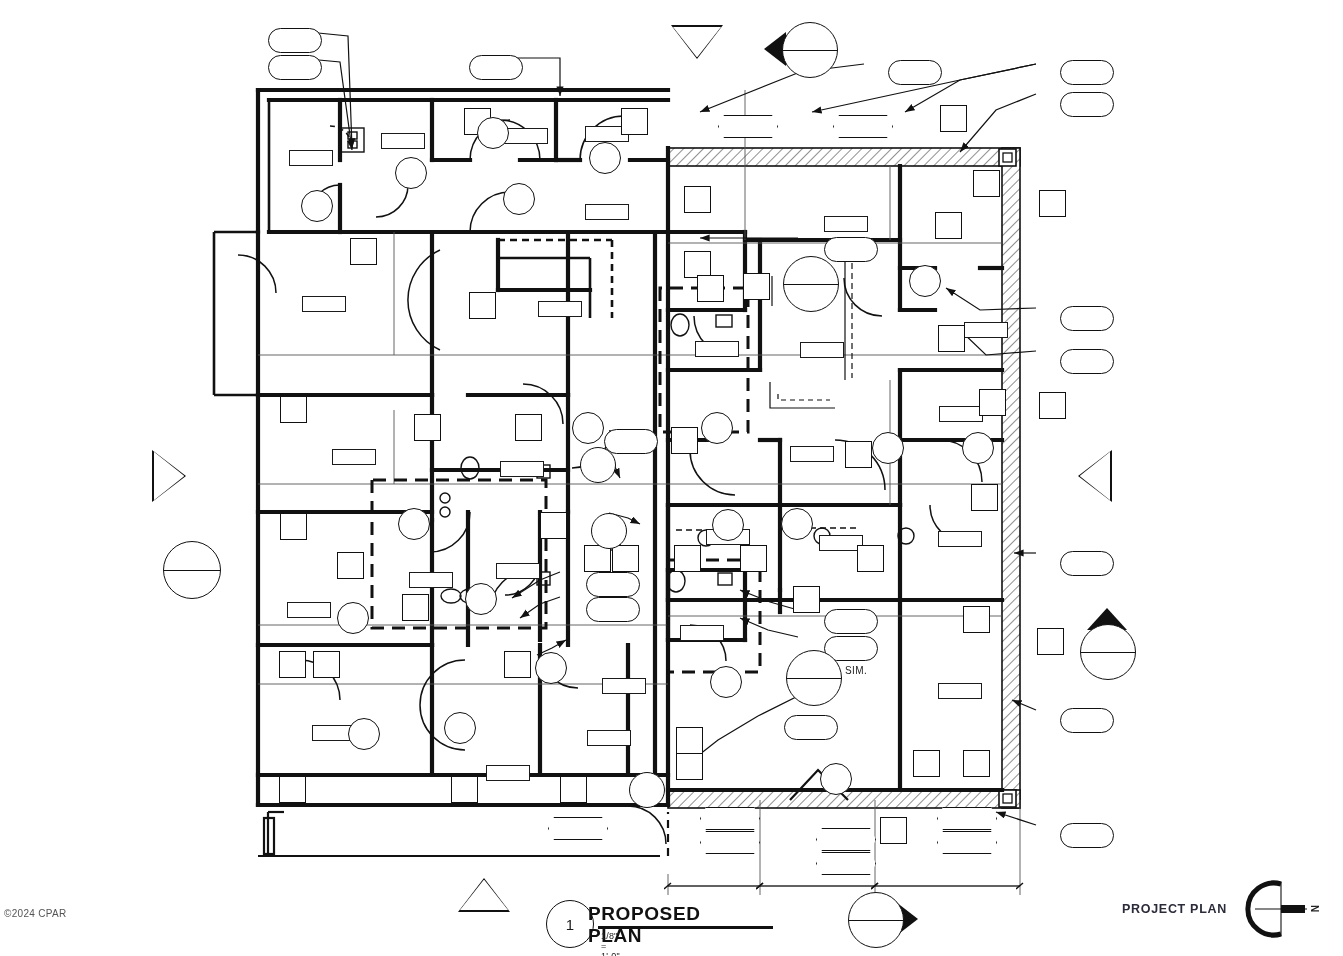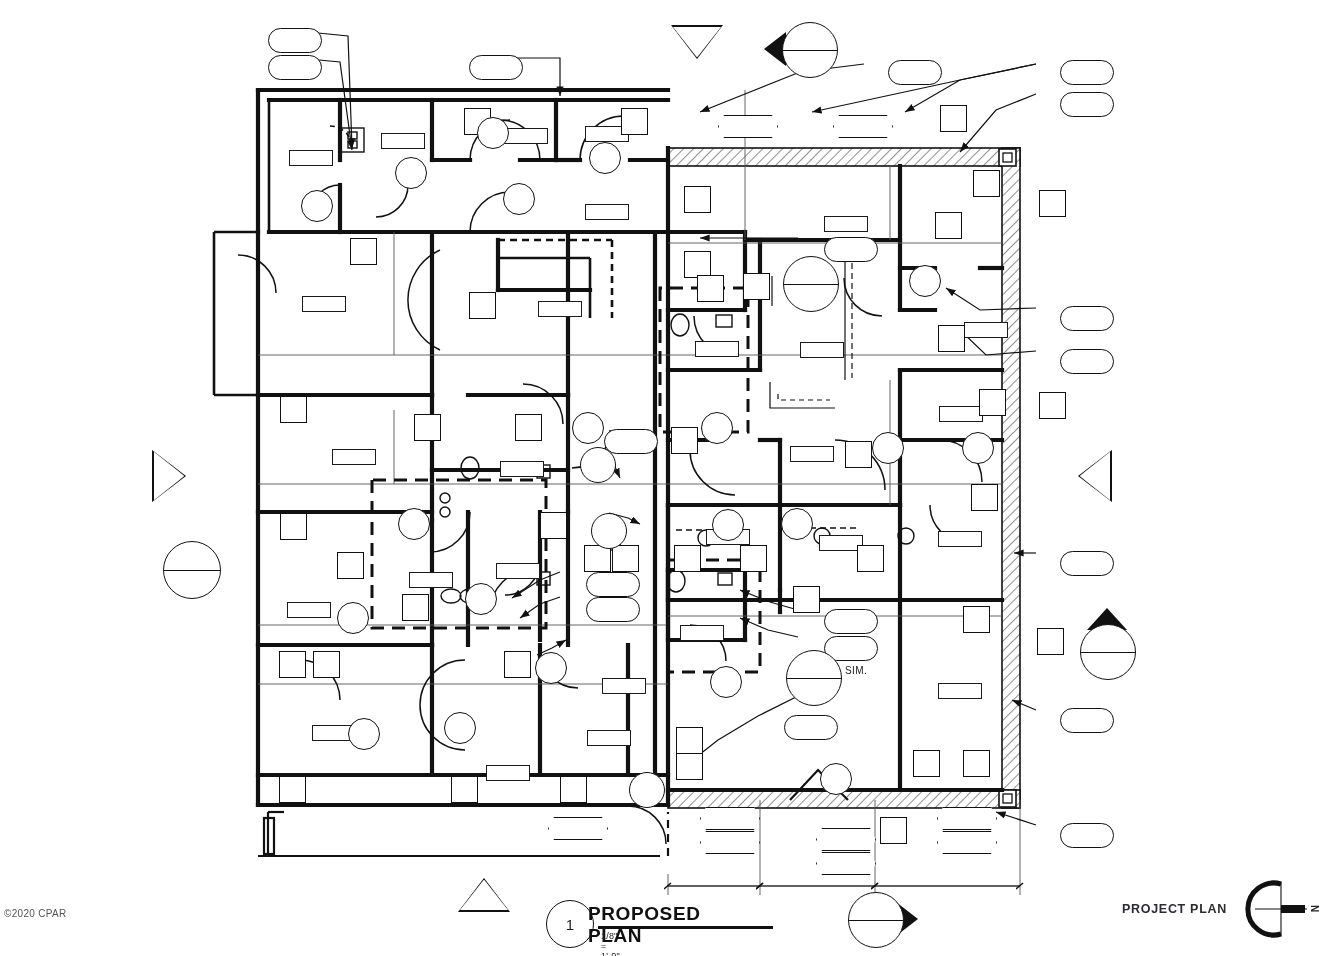--- a/index.html
+++ b/index.html
@@ -677,18 +677,18 @@
   <div class="titleblock" style="left:546px;top:900px;">
     <div style="position:absolute;left:0;top:0;width:46px;height:46px;border:1.6px solid #111;
                 border-radius:50%;display:flex;align-items:center;justify-content:center;font-size:15px;">
       <span>1</span>
     </div>
     <div class="title-main" style="position:absolute;left:42px;top:3px;">PROPOSED PLAN</div>
     <div style="position:absolute;left:52px;top:26px;width:175px;height:0;border-top:3.2px solid #111;"></div>
     <div class="title-scale" style="position:absolute;left:55px;top:31px;">1/8" = 1'-0"</div>
   </div>
 
-  <div class="copyright" style="left:4px;top:908px;">©2020 CPAR</div>
+  <div class="copyright" style="left:4px;top:908px;">©2024 CPAR</div>
 
   <div class="pnorth" style="left:1122px;top:902px;">PROJECT PLAN</div>
   <div class="nletter" style="left:1311px;top:903px;">N</div>
 
 </div>
 
 </body></html>

